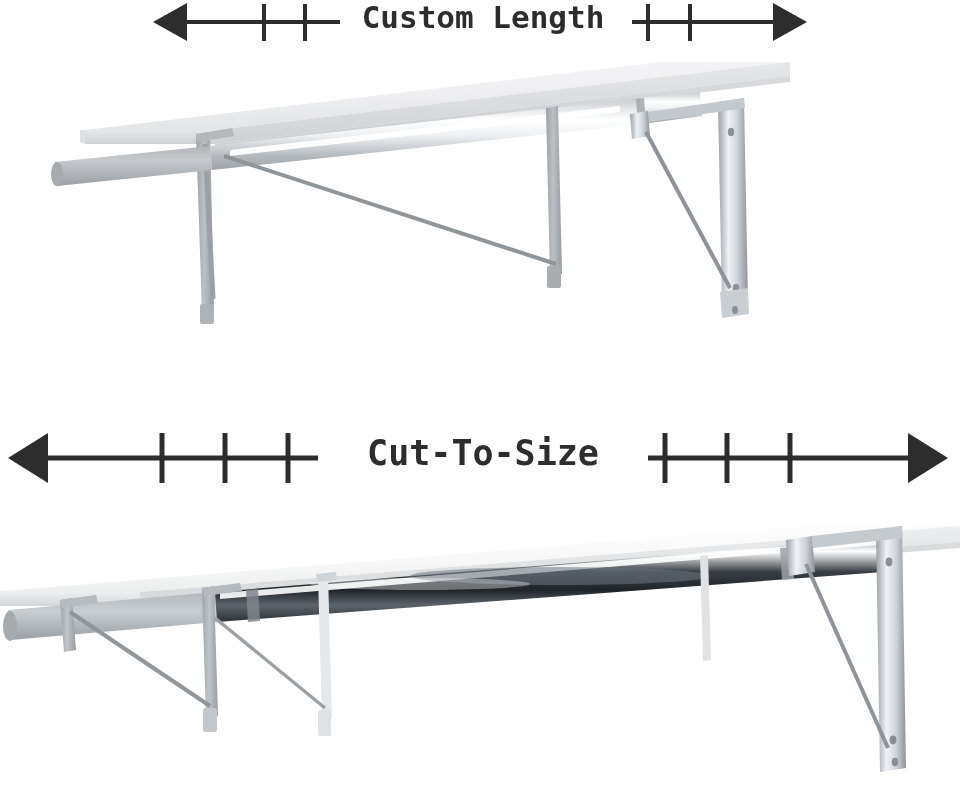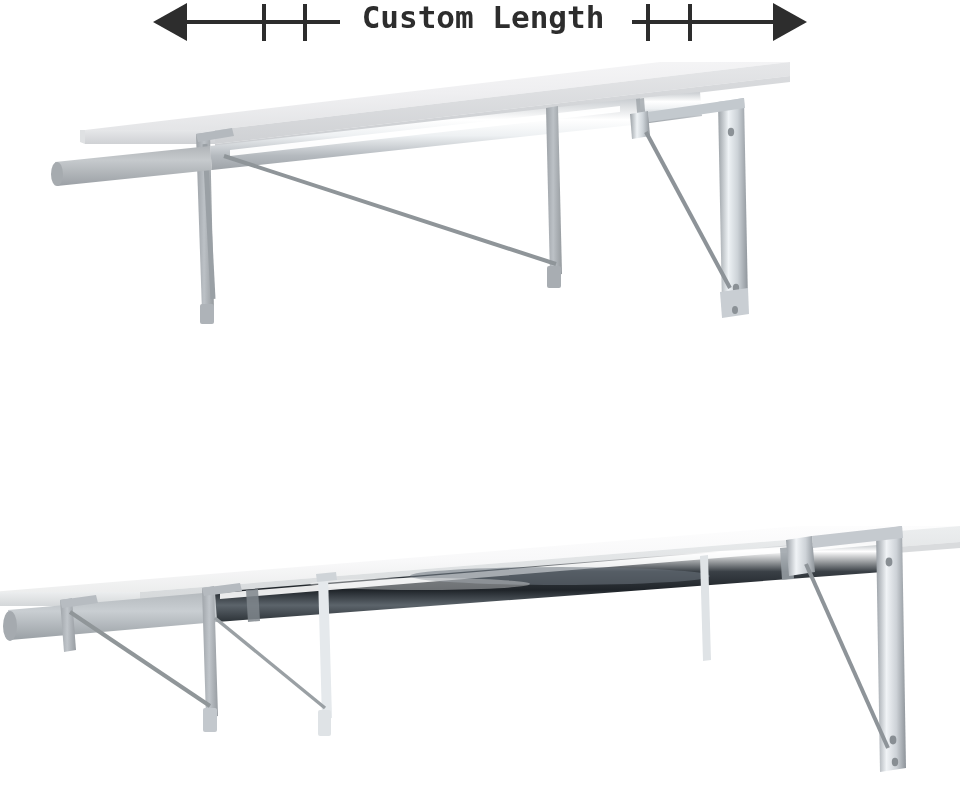--- a/index.html
+++ b/index.html
@@ -179,20 +179,41 @@
 
         <ellipse cx="731" cy="80" rx="3.2" ry="4.2" fill="#8b9196"></ellipse>
         <ellipse cx="736" cy="236" rx="3.2" ry="4.2" fill="#8b9196"></ellipse>
 
         <polygon points="720,240 748,236 749,262 722,266" fill="#c9ced3"></polygon>
         <ellipse cx="735" cy="258" rx="3" ry="4" fill="#8b9196"></ellipse>
       </g>
     </svg>
   </div>
 
+  <div class="dim-row" id="dim-bottom">
+    <svg width="966" height="76" viewBox="0 0 966 76">
+
+      <line x1="30" y1="38" x2="318" y2="38" stroke="#2d2d2d" stroke-width="5"></line>
+
+      <line x1="648" y1="38" x2="920" y2="38" stroke="#2d2d2d" stroke-width="5"></line>
+
+      <polygon points="8,38 48,13 48,63" fill="#2d2d2d"></polygon>
+
+      <polygon points="948,38 908,13 908,63" fill="#2d2d2d"></polygon>
+
+      <line x1="162" y1="13" x2="162" y2="63" stroke="#2d2d2d" stroke-width="5"></line>
+      <line x1="225" y1="13" x2="225" y2="63" stroke="#2d2d2d" stroke-width="5"></line>
+      <line x1="288" y1="13" x2="288" y2="63" stroke="#2d2d2d" stroke-width="5"></line>
+
+      <line x1="665" y1="13" x2="665" y2="63" stroke="#2d2d2d" stroke-width="5"></line>
+      <line x1="727" y1="13" x2="727" y2="63" stroke="#2d2d2d" stroke-width="5"></line>
+      <line x1="790" y1="13" x2="790" y2="63" stroke="#2d2d2d" stroke-width="5"></line>
+    </svg>
+    <div class="dim-label" id="label-bottom">Cut-To-Size</div>
+  </div>
 
   <div class="shelf-figure" id="shelf-bottom-fig">
     <svg width="966" height="302" viewBox="0 0 966 302">
       <defs>
         <linearGradient id="bBoardTop" x1="0" y1="0" x2="0.2" y2="1">
           <stop offset="0" stop-color="#ffffff"></stop>
           <stop offset="0.6" stop-color="#f8f8f9"></stop>
           <stop offset="1" stop-color="#eceded"></stop>
         </linearGradient>
         <linearGradient id="bBoardEdge" x1="0" y1="0" x2="0" y2="1">

